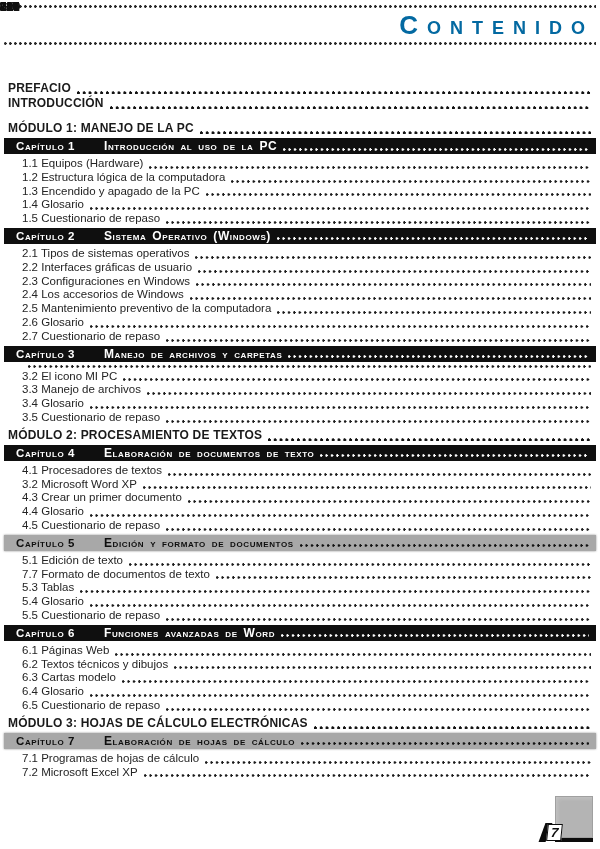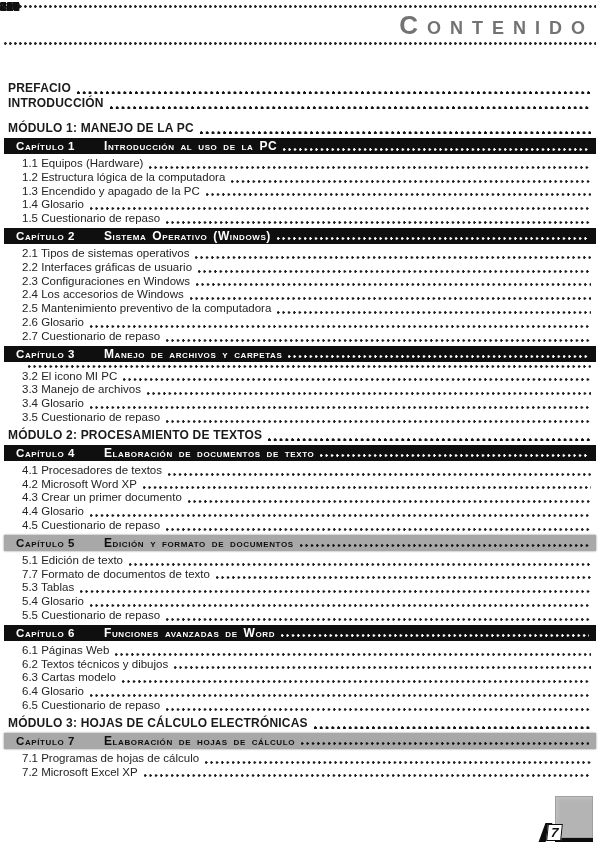--- a/index.html
+++ b/index.html
@@ -24,21 +24,21 @@
   .rule.top { margin-top:5px; }
 
   .header-title {
     text-align:right;
     padding-right:6px;
     font-variant:small-caps;
     font-weight:bold;
     font-size:26px;
     line-height:31px;
     letter-spacing:9px;
-    color:#737373;
+    color:#0369a1;
     margin:2px 0 1px 0;
   }
 
   .content { margin-top:36px; padding:0 8px; }
 
   .row { display:flex; align-items:baseline; }
   .row .label, .row .page, .row .ch-label, .row .ch-title { white-space:nowrap; }
   .row .page { font-weight:bold; color:#111; }
 
   .dots {
@@ -284,21 +284,21 @@
           <span class="ch-title">Elaboración de documentos de texto</span>
           <span class="dots"></span>
           <span class="page">111</span>
         </div>
         <div class="row item">
           <span class="label">4.1 Procesadores de textos</span>
           <span class="dots"></span>
           <span class="page">111</span>
         </div>
         <div class="row item">
-          <span class="label">4.2 Microsoft Word XP</span>
+          <span class="label">3.2 Microsoft Word XP</span>
           <span class="dots"></span>
           <span class="page">112</span>
         </div>
         <div class="row item">
           <span class="label">4.3 Crear un primer documento</span>
           <span class="dots"></span>
           <span class="page">119</span>
         </div>
         <div class="row item">
           <span class="label">4.4 Glosario</span>

